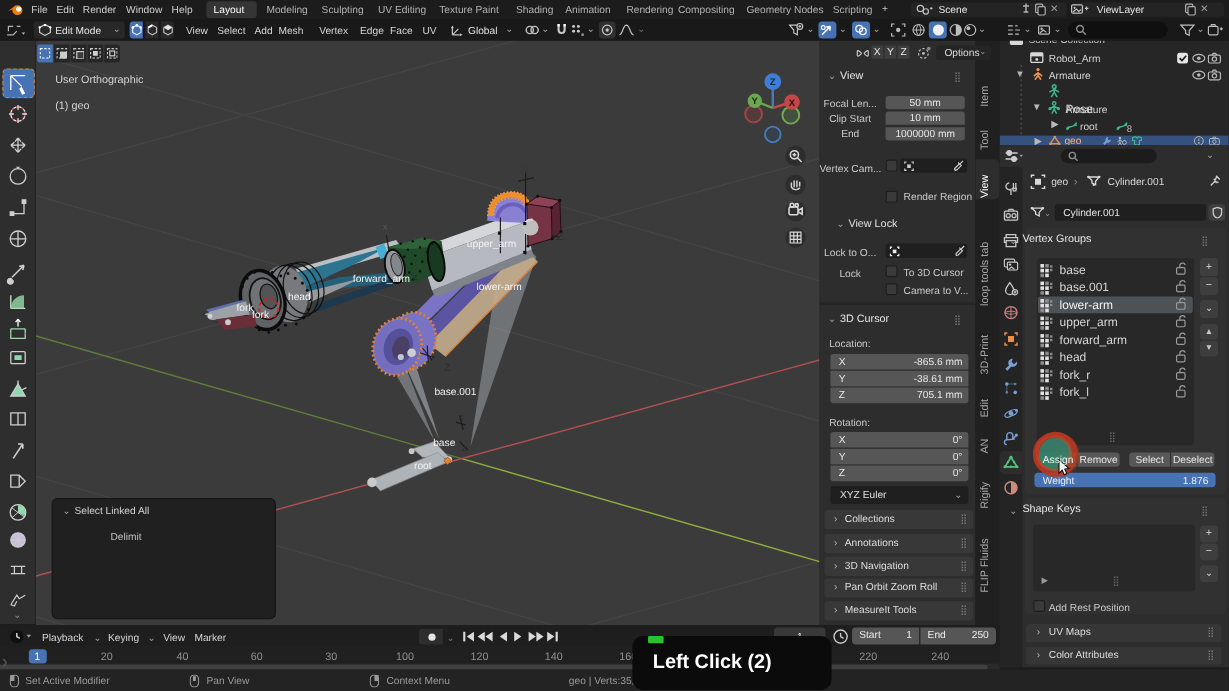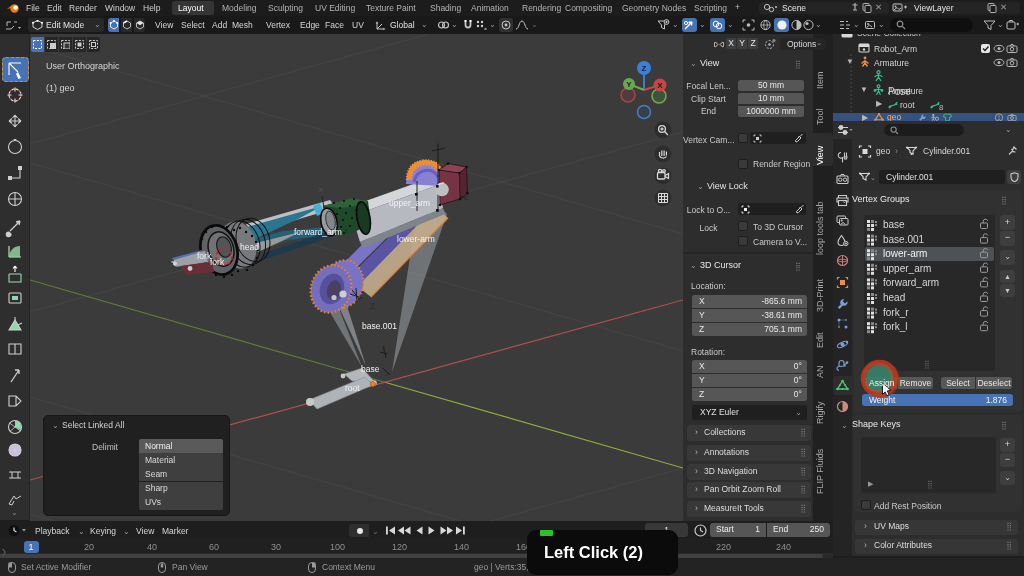--- a/index.html
+++ b/index.html
@@ -7,21 +7,21 @@
 #topbar{position:absolute;left:0;top:0;width:1024px;height:16px;background:#1c1c1c;color:#cfcfcf;font-size:8.5px}
 #row2{position:absolute;left:0;top:16px;width:1024px;height:18px;background:#191919;color:#d6d6d6;font-size:8.5px}
 #toolbar{position:absolute;left:0;top:34px;width:30px;height:486px;background:#2e2e2e;border-right:1px solid #242424}
 #viewport{position:absolute;left:30px;top:34px;width:653px;height:487px;background:#3b3b3b;overflow:hidden}
 #npanel{position:absolute;left:683px;top:34px;width:130px;height:487px;background:#2d2d2d;overflow:hidden;color:#d8d8d8}
 #ntabs{position:absolute;left:813px;top:34px;width:20px;height:487px;background:#202020;overflow:hidden}
 #outliner{position:absolute;left:833px;top:34px;width:191px;height:87px;background:#262626;overflow:hidden;color:#d8d8d8}
 #props{position:absolute;left:833px;top:121px;width:191px;height:435px;background:#2d2d2d;overflow:hidden;color:#d8d8d8}
 #timeline{position:absolute;left:0;top:521px;width:833px;height:37px;background:#1e1e1e}
 #status{position:absolute;left:0;top:558px;width:1024px;height:18px;background:#232323;color:#9b9b9b;font-size:8.5px}
-#leftclick{position:absolute;left:527px;top:530px;width:151px;height:45px;background:#0b0b0b;border-radius:9px;z-index:50}
+#leftclick{position:absolute;left:527px;top:530px;width:166px;height:45px;background:#0b0b0b;border-radius:9px;z-index:50}
 .field{position:absolute;background:#565656;border-radius:2.5px;color:#e9e9e9;font-size:8.5px;line-height:13px;text-align:center}
 .dfield{position:absolute;background:#1f1f1f;border-radius:2.5px;color:#e0e0e0;font-size:8.5px}
 .lbl{position:absolute;color:#cacaca;font-size:8.5px;white-space:nowrap;text-align:center}
 .chk{position:absolute;width:10px;height:10px;background:#3a3a3a;border:1px solid #1e1e1e;border-radius:2px}
 .panelrow{position:absolute;background:#383838;border-radius:3px;color:#dedede;font-size:8.5px}
 .dots{position:absolute;color:#7a7a7a;font-size:8px;letter-spacing:1px}
 </style></head>
 <body>
 <div id="topbar">
   <svg class="abs" style="left:6px;top:2px" width="14" height="12" viewBox="0 0 14 12">
@@ -487,32 +487,20 @@
         <rect x="0.5" y="0.5" width="8" height="8" fill="none" stroke="#cdcdcd" stroke-dasharray="2 1.4"></rect>
         <rect x="2.5" y="2.5" width="4" height="4" fill="none" stroke="#cdcdcd"></rect>
       </svg>
 </div>
 <span class="txt" style="left:16px;top:27px;color:#d6d6d6;font-size:9px">User Orthographic</span>
 <span class="txt" style="left:16px;top:49px;color:#d6d6d6;font-size:9px">(1) geo</span>
 <div class="abs" style="left:13px;top:381px;width:187px;height:101px;background:#202020;border-radius:5px;border:1px solid #161616">
   <span class="txt" style="left:8px;top:5px;color:#9a9a9a;font-size:8px">⌄</span>
   <span class="txt" style="left:18px;top:4px;color:#d4d4d4;font-size:8.5px">Select Linked All</span>
   <span class="txt" style="left:48px;top:26px;color:#c0c0c0;font-size:8.5px">Delimit</span>
-  <div class="abs" style="left:95px;top:23px;width:84px;height:71px">
-    <span class="abs" style="left:0;top:0;width:84px;height:14px;background:#5a5a5a;border-radius:2px 2px 0 0"></span>
-    <span class="abs" style="left:0;top:14.2px;width:84px;height:14px;background:#3f3f3f"></span>
-    <span class="abs" style="left:0;top:28.4px;width:84px;height:14px;background:#3f3f3f"></span>
-    <span class="abs" style="left:0;top:42.6px;width:84px;height:14px;background:#3f3f3f"></span>
-    <span class="abs" style="left:0;top:56.8px;width:84px;height:14px;background:#3f3f3f;border-radius:0 0 2px 2px"></span>
-    <span class="txt" style="left:6px;top:2px;color:#f0f0f0;font-size:8.5px">Normal</span>
-    <span class="txt" style="left:6px;top:16px;color:#dcdcdc;font-size:8.5px">Material</span>
-    <span class="txt" style="left:6px;top:30px;color:#dcdcdc;font-size:8.5px">Seam</span>
-    <span class="txt" style="left:6px;top:44px;color:#dcdcdc;font-size:8.5px">Sharp</span>
-    <span class="txt" style="left:6px;top:58px;color:#dcdcdc;font-size:8.5px">UVs</span>
-  </div>
 </div>
 </div>
 <div id="npanel">
   <span class="txt" style="left:7px;top:25px;color:#9a9a9a;font-size:8px">⌄</span>
   <span class="txt" style="left:17px;top:24px;color:#e8e8e8;font-size:9px">View</span>
   <span class="dots" style="left:112px;top:26px">⣿</span>
   <span class="lbl" style="left:0;top:47px;width:51px">Focal Len...</span>
   <span class="field" style="left:55px;top:46px;width:66px;height:11px;line-height:11px">50 mm</span>
   <span class="lbl" style="left:0;top:60px;width:51px">Clip Start</span>
   <span class="field" style="left:55px;top:59px;width:66px;height:11px;line-height:11px;border-radius:2.5px 2.5px 0 0">10 mm</span>

